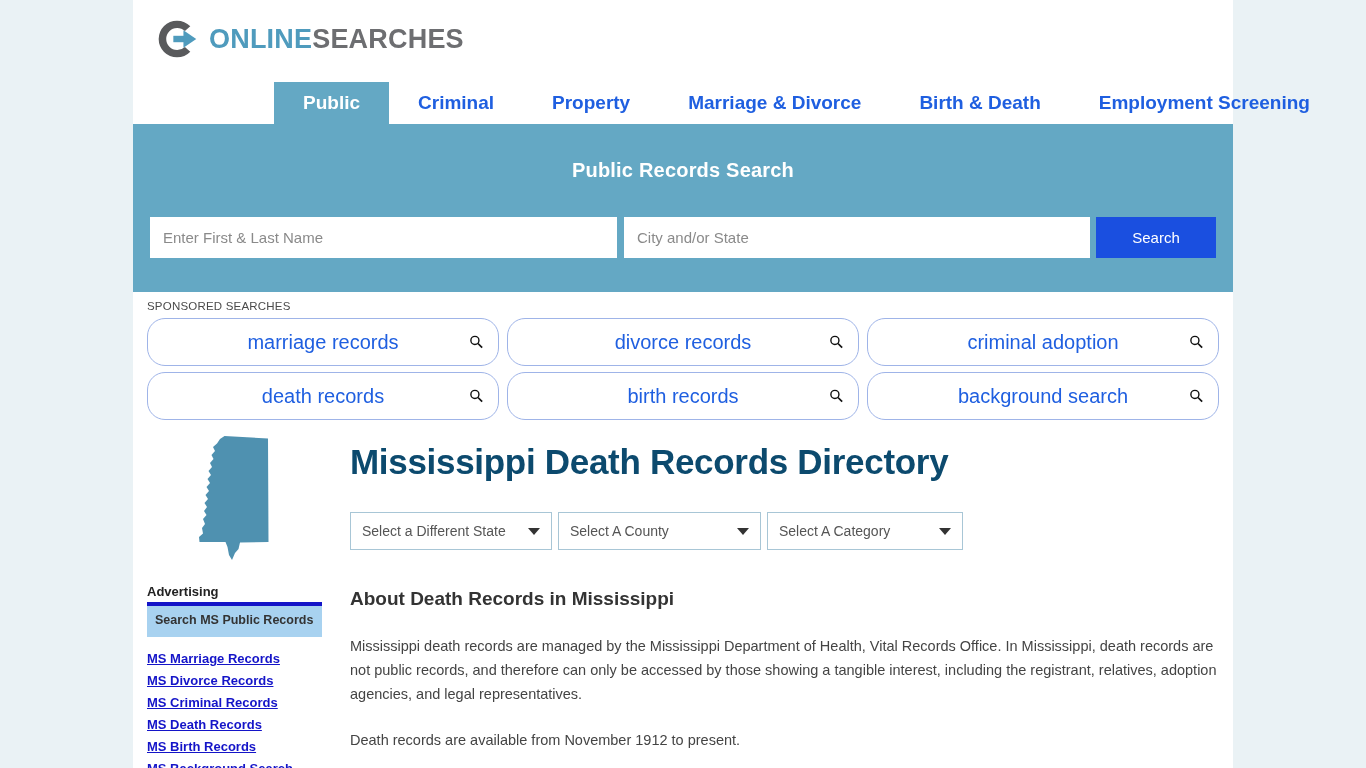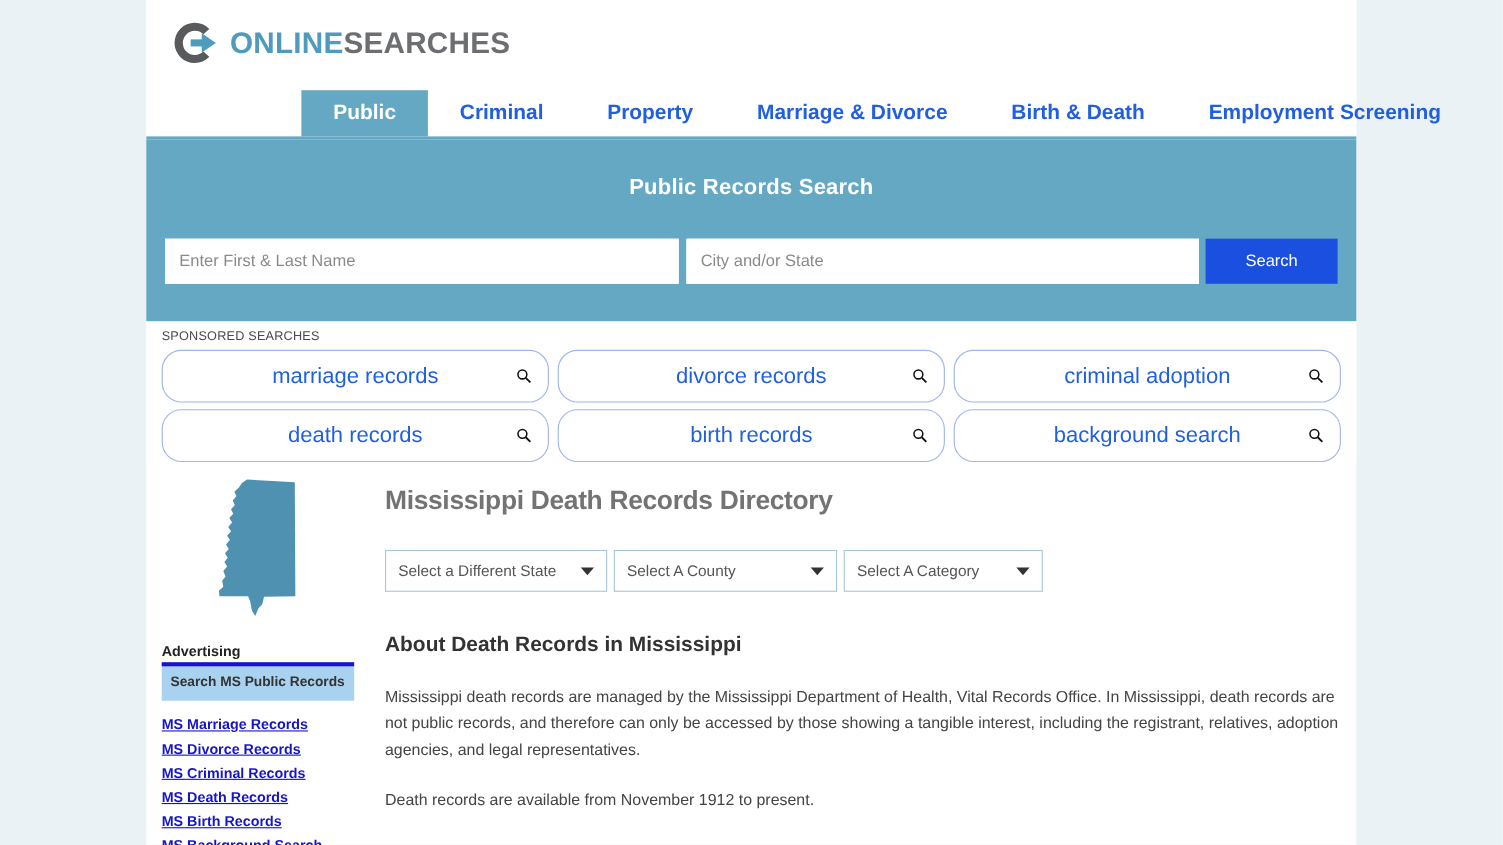--- a/index.html
+++ b/index.html
@@ -180,23 +180,23 @@
     font-weight: bold;
     color: #1414c8;
     text-decoration: underline;
     margin-bottom: 7px;
   }
   .adv-rule-bottom { height: 4px; background: #1414c8; margin-top: 5px; }
 
   
   h1.page-title {
     margin: 10px 0 0 0;
-    font-size: 24px;
-    font-weight: bold;
-    color: #737373;
+    font-size: 35px;
+    font-weight: bold;
+    color: #0c4a6e;
     letter-spacing: -.3px;
   }
   .selects {
     display: flex;
     margin-top: 30px;
     gap: 6px;
   }
   .sel {
     position: relative;
     height: 38px;
@@ -205,21 +205,21 @@
     display: flex;
     align-items: center;
     padding: 0 30px 0 11px;
     font-size: 14px;
     color: #555555;
     cursor: pointer;
     white-space: nowrap;
   }
   #sel-state { width: 202px; }
   #sel-county { width: 203px; }
-  #sel-category { width: 181px; }
+  #sel-category { width: 196px; }
   .caret {
     position: absolute;
     right: 11px; top: 50%;
     margin-top: -3px;
     width: 0; height: 0;
     border-left: 6px solid transparent;
     border-right: 6px solid transparent;
     border-top: 7px solid #333333;
   }
   h2.section-title {

